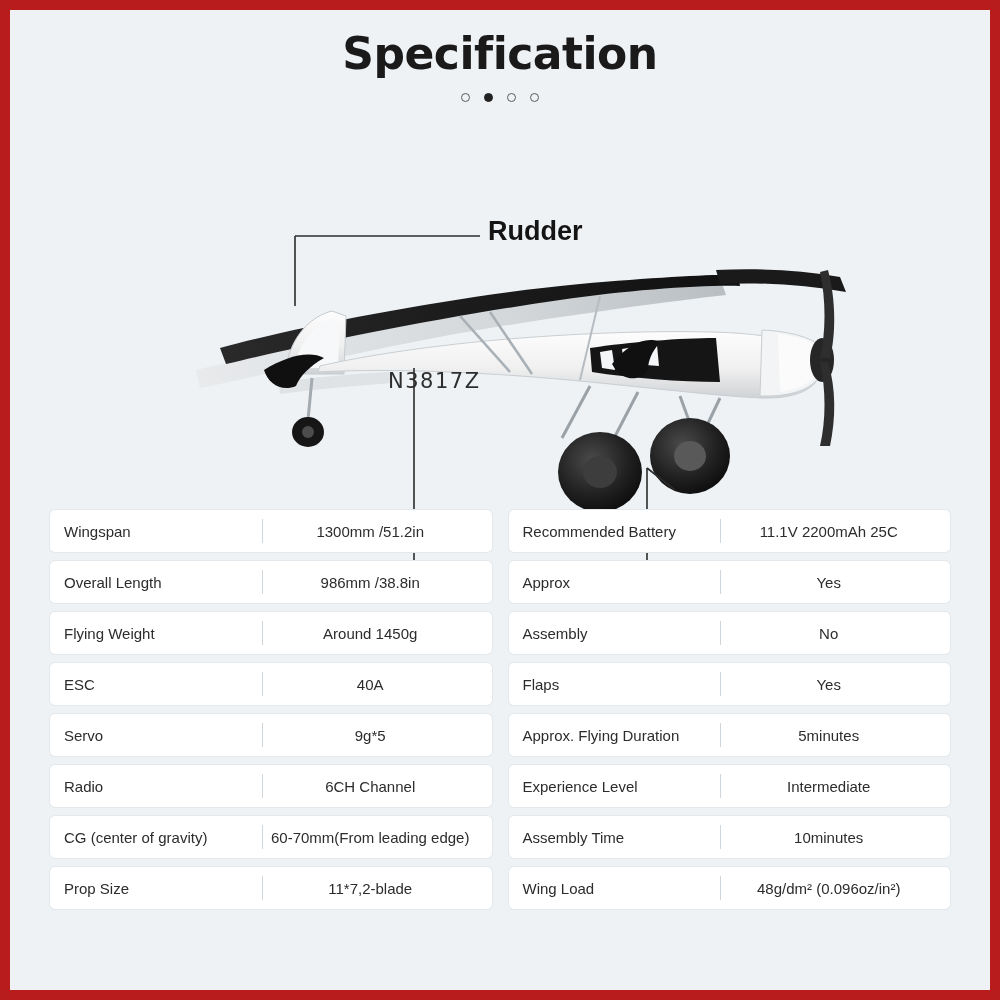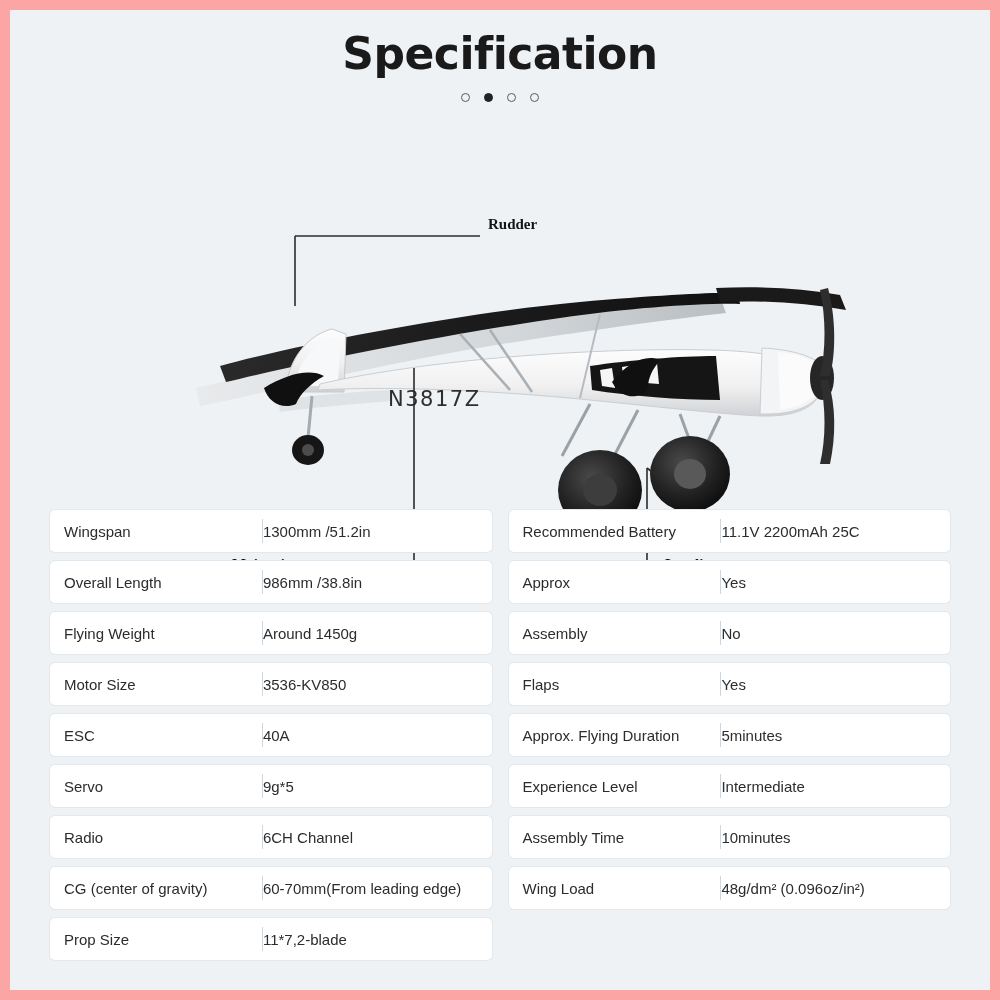--- a/index.html
+++ b/index.html
@@ -10,21 +10,21 @@
     width: 1000px;
     height: 1000px;
     background: #ffffff;
     font-family: "Liberation Sans", sans-serif;
     overflow: hidden;
   }
   .page {
     position: relative;
     width: 1000px;
     height: 1000px;
-    background: #fca5a5;
+    background: #b91c1c;
     box-sizing: border-box;
     padding: 0;
   }
   .page-inner {
     position: absolute;
     left: 10px;
     top: 10px;
     width: 980px;
     height: 980px;
     background: #eef2f5;
@@ -62,35 +62,35 @@
 
   
   .hero {
     position: relative;
     height: 390px;
     margin-top: 6px;
   }
 
   .callout-label {
     position: absolute;
-    font-size: 15px;
+    font-size: 27px;
     font-weight: bold;
     color: #141414;
-    font-family: Liberation Serif, serif;
+    font-family: Liberation Sans, sans-serif;
     white-space: nowrap;
   }
   #label-rudder { left: 478px; top: 108px; }
   #label-mainwing { left: 222px; top: 448px; }
   #label-landing { left: 655px; top: 448px; }
 
   
   .plane {
     position: absolute;
     left: 150px;
-    top: 30px;
+    top: 12px;
     width: 720px;
     height: 390px;
   }
   .plane svg { display: block; }
 
   
   .specs {
     position: absolute;
     left: 40px;
     top: 500px;
@@ -121,21 +121,21 @@
     white-space: nowrap;
     overflow: hidden;
   }
   .spec-sep {
     width: 1px;
     height: 24px;
     background: #cfd6dc;
   }
   .spec-val {
     flex: 1;
-    text-align: left;
+    text-align: center;
     padding-right: 14px;
     font-size: 15px;
     color: #2c2c2c;
     white-space: nowrap;
     overflow: hidden;
   }
 </style>
 </head>
 <body>
 
@@ -250,25 +250,20 @@
           <div class="spec-key">Overall Length</div>
           <div class="spec-sep"></div>
           <div class="spec-val">986mm /38.8in</div>
         </div>
         <div class="spec-row">
           <div class="spec-key">Flying Weight</div>
           <div class="spec-sep"></div>
           <div class="spec-val">Around  1450g</div>
         </div>
         <div class="spec-row">
-          <div class="spec-key">Motor Size</div>
-          <div class="spec-sep"></div>
-          <div class="spec-val">3536-KV850</div>
-        </div>
-        <div class="spec-row">
           <div class="spec-key">ESC</div>
           <div class="spec-sep"></div>
           <div class="spec-val">40A</div>
         </div>
         <div class="spec-row">
           <div class="spec-key">Servo</div>
           <div class="spec-sep"></div>
           <div class="spec-val">9g*5</div>
         </div>
         <div class="spec-row">

